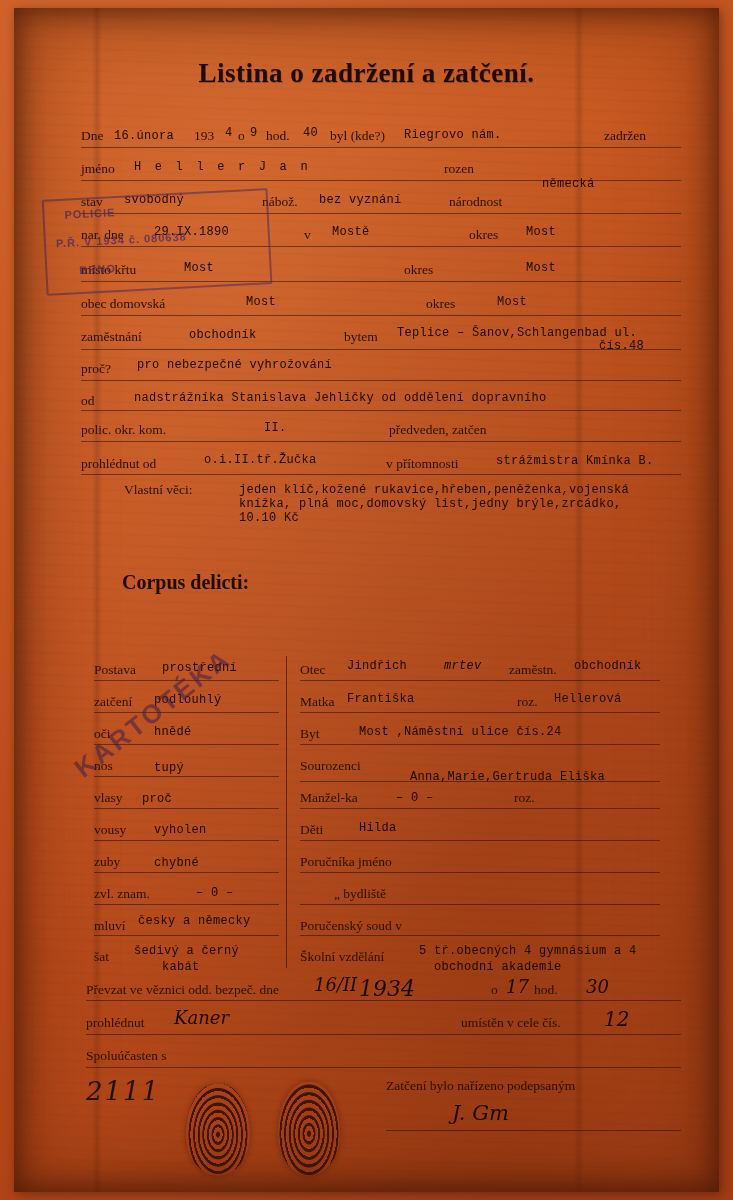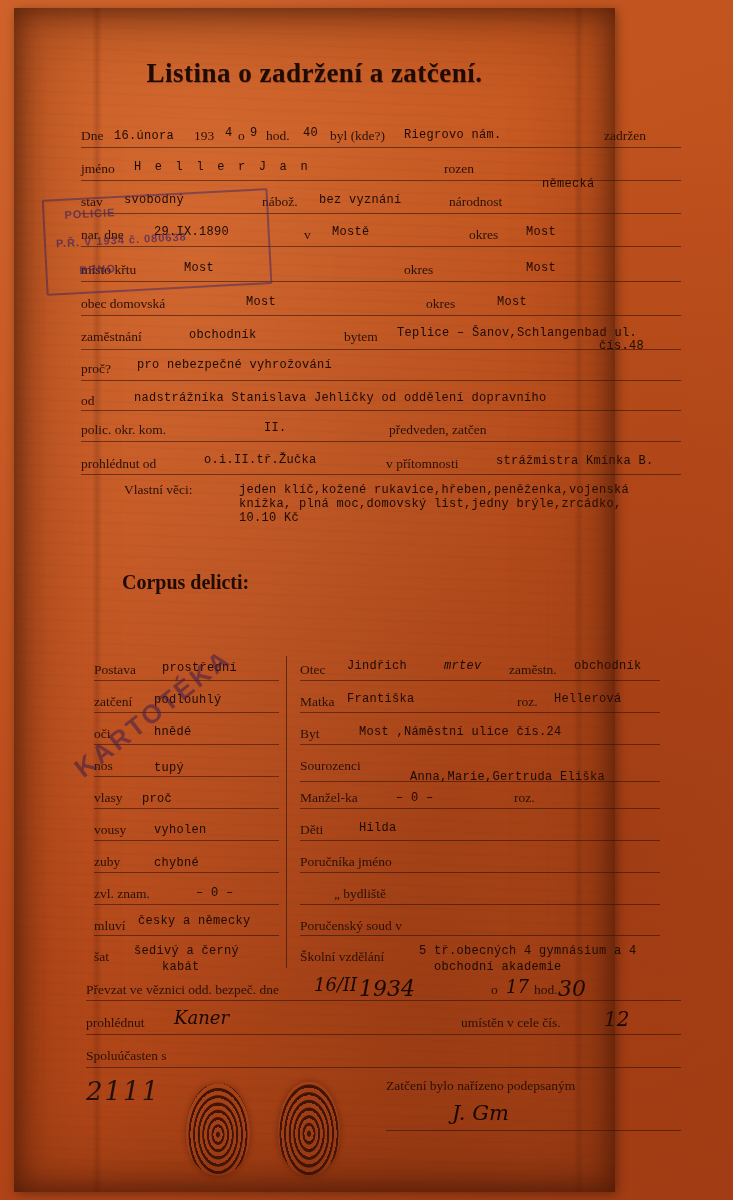--- a/index.html
+++ b/index.html
@@ -19,21 +19,21 @@
     background-image:
       radial-gradient(ellipse at 20% 15%, rgba(255,150,90,0.22), rgba(0,0,0,0) 55%),
       radial-gradient(ellipse at 85% 70%, rgba(120,40,10,0.30), rgba(0,0,0,0) 60%),
       linear-gradient(160deg, #c75a23 0%, #bd4f1c 35%, #b8491a 60%, #a83f15 100%);
   }
   
   .sheet {
     position: absolute;
     left: 14px;
     top: 8px;
-    width: 601px;
+    width: 705px;
     height: 1184px;
     background:
       radial-gradient(ellipse at 30% 20%, rgba(255,170,110,0.20), rgba(0,0,0,0) 60%),
       radial-gradient(ellipse at 70% 85%, rgba(90,30,8,0.28), rgba(0,0,0,0) 65%),
       linear-gradient(170deg, #cb5c22 0%, #c3541f 30%, #bb4c1b 65%, #ae4417 100%);
     box-shadow: 0 0 28px rgba(0,0,0,0.45) inset, 2px 2px 10px rgba(0,0,0,0.35);
   }
   
   .grain {
     position: absolute;
@@ -365,21 +365,21 @@
       <div class="lbl" style="left:286px; top:941px;">Školní vzdělání</div>
       <div class="val" style="left:405px; top:936px;">5 tř.obecných 4 gymnásium a 4</div>
       <div class="val" style="left:420px; top:952px;">obchodní akademie</div>
 
       <div class="lbl" style="left:72px; top:974px;">Převzat ve věznici odd. bezpeč. dne</div>
       <div class="hand" style="left:300px; top:966px; font-size:18px;">16/II</div>
       <div class="hand" style="left:345px; top:968px; font-size:22px;">1934</div>
       <div class="lbl" style="left:477px; top:974px;">o</div>
       <div class="hand" style="left:492px; top:968px; font-size:18px;">17</div>
       <div class="lbl" style="left:520px; top:974px;">hod.</div>
-      <div class="hand" style="left:544px; top:968px; font-size:22px;">30</div>
+      <div class="hand" style="left:572px; top:968px; font-size:18px;">30</div>
       <div class="rule" style="left:72px; top:992px; width:595px;"></div>
 
       <div class="lbl" style="left:72px; top:1007px;">prohlédnut</div>
       <div class="hand" style="left:160px; top:999px; font-size:18px;">Kaner</div>
       <div class="lbl" style="left:447px; top:1007px;">umístěn v cele čís.</div>
       <div class="hand" style="left:590px; top:999px; font-size:20px;">12</div>
       <div class="rule" style="left:72px; top:1026px; width:595px;"></div>
 
       <div class="lbl" style="left:72px; top:1040px;">Spoluúčasten s</div>
       <div class="rule" style="left:72px; top:1059px; width:595px;"></div>

